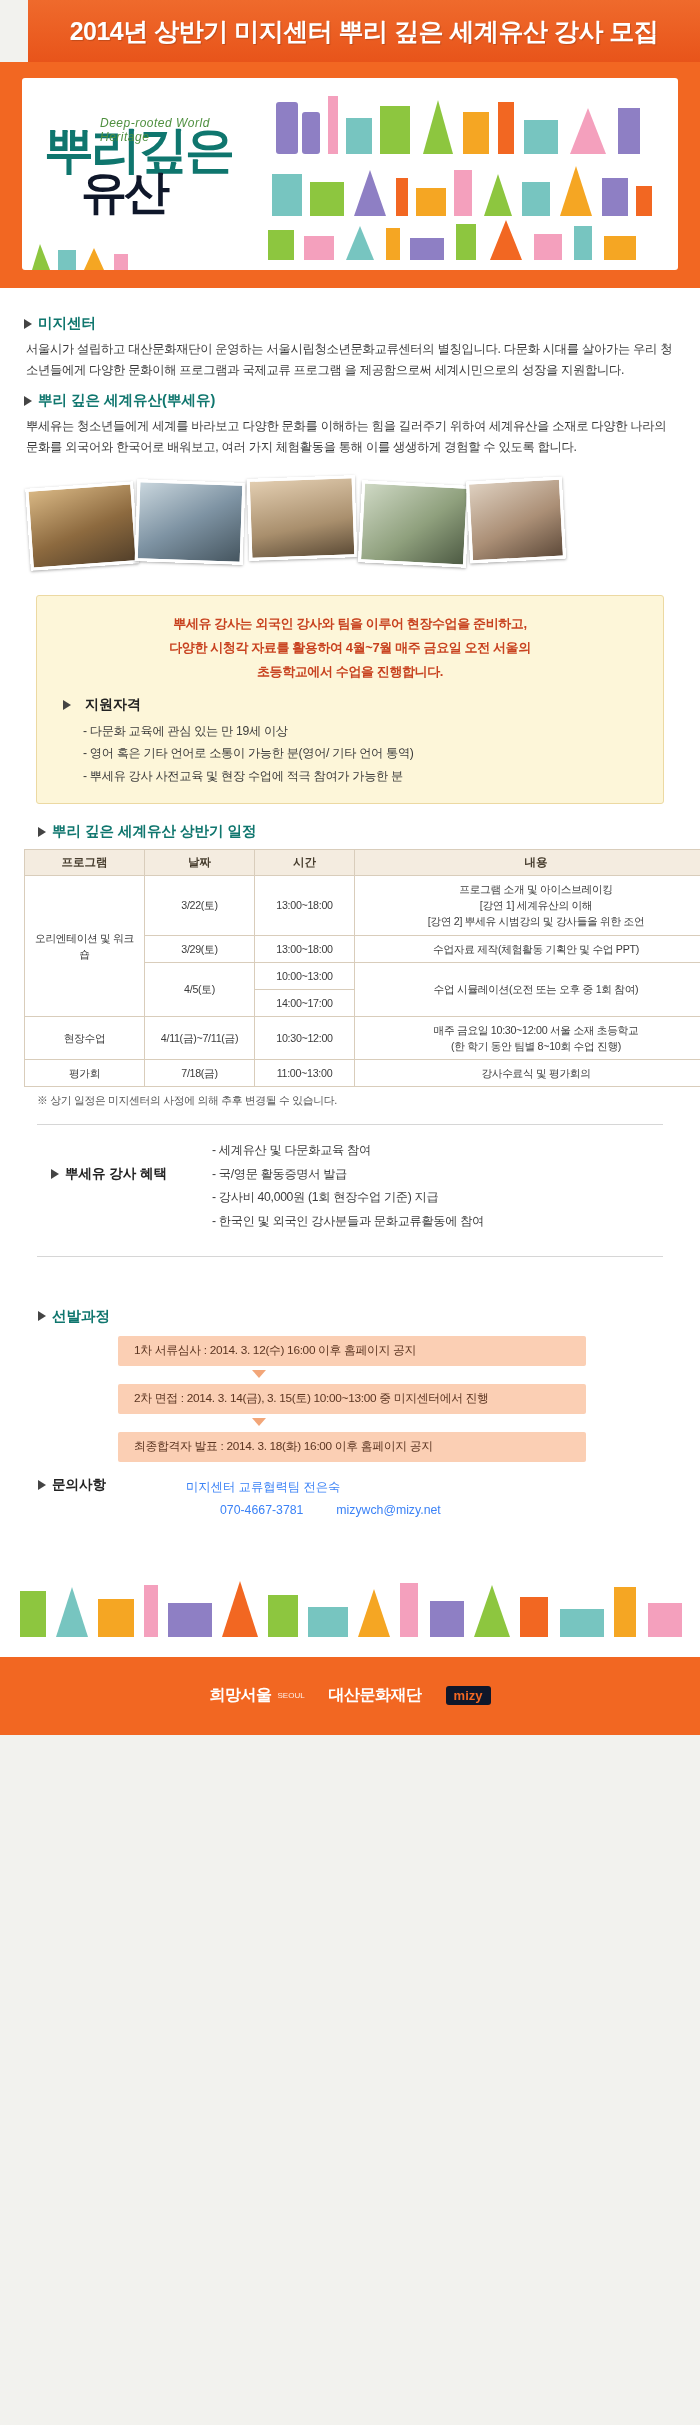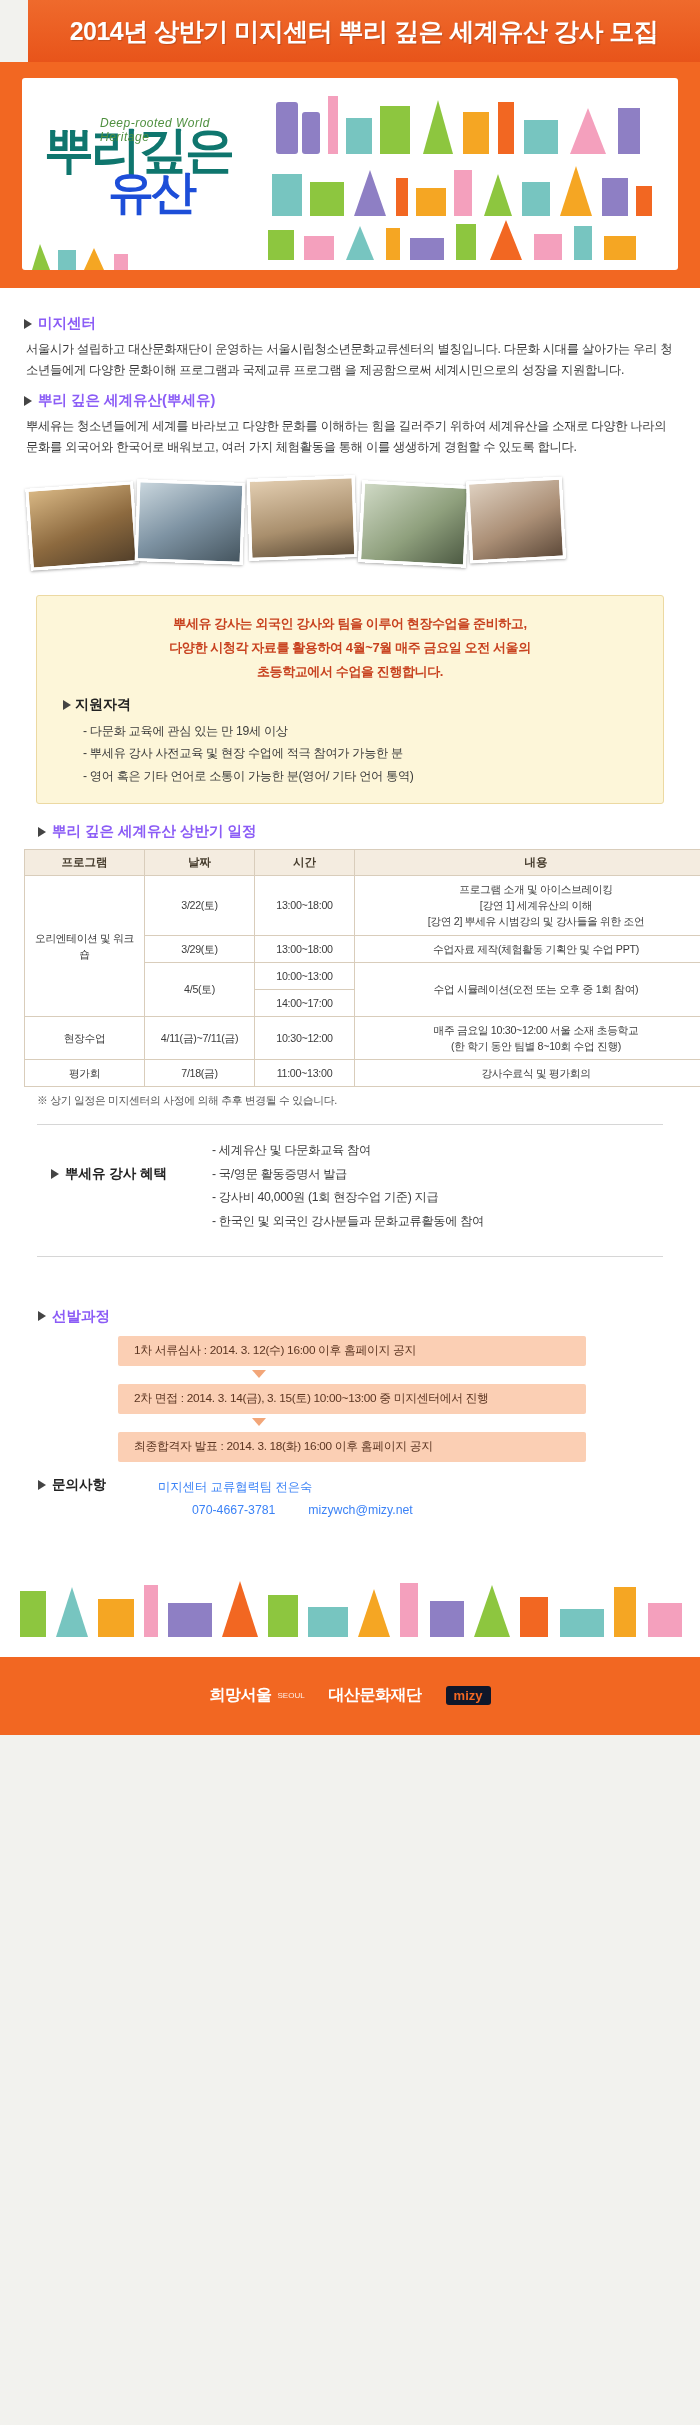--- a/index.html
+++ b/index.html
@@ -65,44 +65,44 @@
     font-size: 50px;
     font-weight: bold;
     color: #0f766e;
     line-height: 0.9;
     letter-spacing: -3px;
     margin-top: 16px;
   }
   .hero-logo .kor2 {
     font-size: 46px;
     font-weight: bold;
-    color: #1d4ed8;
+    color: #0f172a;
     line-height: 0.85;
     letter-spacing: -3px;
-    margin-left: 64px;
+    margin-left: 37px;
   }
   .skyline {
     position: absolute;
     right: 0; top: 0;
     width: 420px; height: 192px;
   }
   .ground {
     position: absolute;
     left: 0; bottom: 0; width: 100%; height: 40px;
   }
 
   
   .body-wrap {
     background: #ffffff;
     padding: 16px 24px 10px 24px;
   }
   .sec-title {
     font-size: 14.5px;
     font-weight: bold;
-    color: #8b5cf6;
+    color: #0f766e;
     margin: 10px 0 6px 0;
     display: flex;
     align-items: center;
     gap: 6px;
   }
   .tri {
     display: inline-block;
     width: 0; height: 0;
     border-left: 8px solid #444;
     border-top: 5px solid transparent;
@@ -159,21 +159,21 @@
     font-weight: bold;
     letter-spacing: -0.4px;
     margin-bottom: 12px;
   }
   .hl-title {
     font-size: 14px;
     font-weight: bold;
     color: #222;
     display: flex;
     align-items: center;
-    gap: 4px;
+    gap: 14px;
     margin: 6px 0 6px 8px;
   }
   .hl-list {
     margin: 0 0 0 28px;
     padding: 0;
     list-style: none;
   }
   .hl-list li {
     font-size: 12.2px;
     color: #3b3b3b;
@@ -299,20 +299,21 @@
     width: 0; height: 0;
     border-left: 7px solid transparent;
     border-right: 7px solid transparent;
     border-top: 8px solid #f2a679;
     margin: -6px 0 6px 134px;
   }
   .contact {
     display: flex;
     align-items: flex-start;
     margin: 14px 0 0 14px;
+    gap: 28px;
   }
   .contact .ct {
     font-size: 13.5px; font-weight: bold; color: #222;
     display: flex; align-items: center; gap: 6px;
     width: 120px;
   }
   .contact .cv { font-size: 12.3px; color: #3b82f6; line-height: 1.9; }
 
   
   .footer-sky {
@@ -443,22 +444,22 @@
         <div>뿌세유 강사는 외국인 강사와 팀을 이루어 현장수업을 준비하고,</div>
         <div>다양한 시청각 자료를 활용하여 4월~7월 매주 금요일 오전 서울의</div>
         <div>초등학교에서 수업을 진행합니다.</div>
       </div>
       <div class="hl-title">
         <span class="tri"></span>
         <span>지원자격</span>
       </div>
       <ul class="hl-list">
         <li>다문화 교육에 관심 있는 만 19세 이상</li>
+        <li>영어 혹은 기타 언어로 소통이 가능한 분(영어/ 기타 언어 통역)</li>
         <li>뿌세유 강사 사전교육 및 현장 수업에 적극 참여가 가능한 분</li>
-        <li>영어 혹은 기타 언어로 소통이 가능한 분(영어/ 기타 언어 통역)</li>
       </ul>
     </div>
 
     <div class="sec-title sched-title">
       <span class="tri"></span>
       <span>뿌리 깊은 세계유산 상반기 일정</span>
     </div>
 
     <table class="sched">
       <thead>

